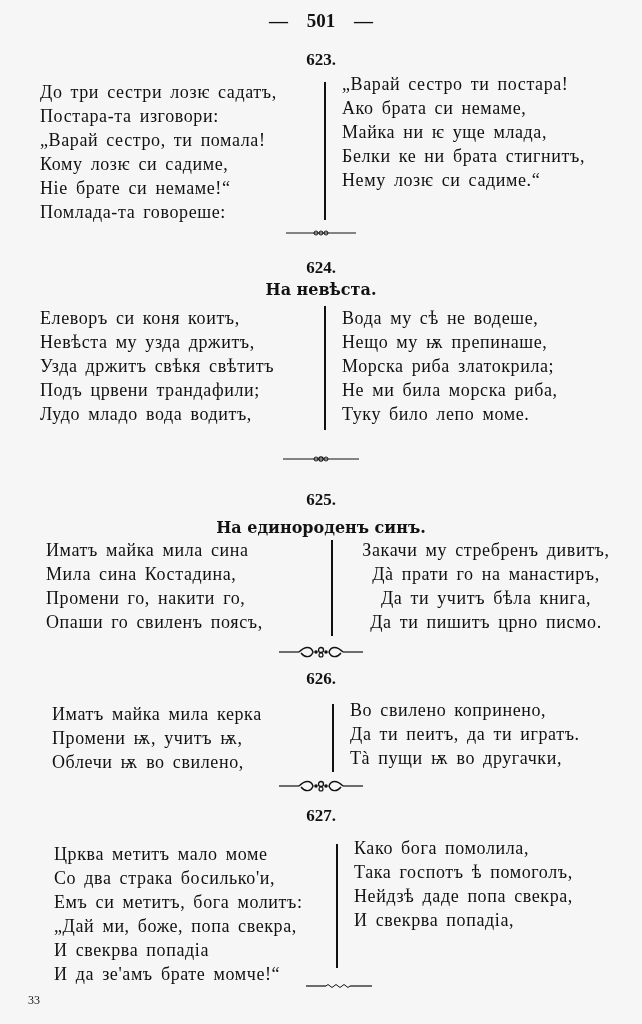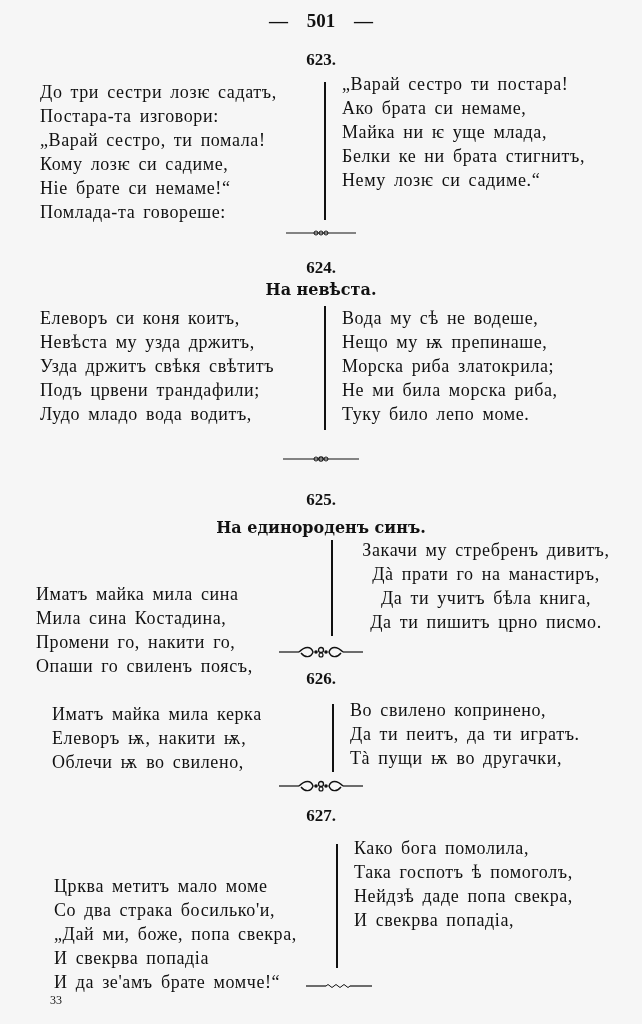--- a/index.html
+++ b/index.html
@@ -39,21 +39,21 @@
     .vline {
       position: absolute; left: 324px; top: 0;
       width: 1.5px; background: #111;
     }
     .divider {
       position: absolute; left: 0; width: 642px;
       display: flex; justify-content: center; align-items: center;
     }
     .line { display: block; margin: 0; padding: 0; }
     .footer-sig {
-      position: absolute; left: 50px; top: 993px;
+      position: absolute; left: 28px; top: 993px;
       font-size: 12px; font-family: "Liberation Serif", serif;
     }
   </style>
 </head>
 <body>
 
 <div class="page-header">
   <span class="dash">—</span>
   <span>501</span>
   <span class="dash">—</span>
@@ -120,21 +120,21 @@
     <circle cx="43" cy="5" r="2" fill="none" stroke="#111" stroke-width="1"></circle>
   </svg>
 </div>
 
 <div class="poem" style="top:478px;margin-top:12px;">
   <div class="poem-number">625.</div>
   <div class="poem-title" style="margin-top:8px;">На единороденъ синъ.</div>
 </div>
 <div class="poem" style="top:538px; height:100px;">
   <div class="vline" style="height:96px; top:2px; left:331px;"></div>
-  <div class="col col-left" style="left:36px;margin-top:44px;">
+  <div class="col col-left" style="left:46px;">
     <span class="line">Иматъ майка мила сина</span>
     <span class="line">Мила сина Костадина,</span>
     <span class="line">Промени го, накити го,</span>
     <span class="line">Опаши го свиленъ поясъ,</span>
   </div>
   <div class="col col-right" style="left:346px;text-align:center;">
     <span class="line">Закачи му стребренъ дивитъ,</span>
     <span class="line">Дà прати го на манастиръ,</span>
     <span class="line">Да ти учитъ бѣла книга,</span>
     <span class="line">Да ти пишитъ црно писмо.</span>
@@ -154,21 +154,21 @@
   </svg>
 </div>
 
 <div class="poem" style="top:669px;">
   <div class="poem-number">626.</div>
 </div>
 <div class="poem" style="top:702px; height:80px;">
   <div class="vline" style="height:68px; top:2px; left:332px;"></div>
   <div class="col col-left" style="left:52px;">
     <span class="line">Иматъ майка мила керка</span>
-    <span class="line">Елеворъ ѭ, накити ѭ,</span>
+    <span class="line">Промени ѭ, учитъ ѭ,</span>
     <span class="line">Облечи ѭ во свилено,</span>
   </div>
   <div class="col col-right" style="left:350px; top:-4px;">
     <span class="line">Во свилено копринено,</span>
     <span class="line">Да ти пеитъ, да ти игратъ.</span>
     <span class="line">Тà пущи ѭ во другачки,</span>
   </div>
 </div>
 
 <div class="divider" style="top:779px;">
@@ -182,23 +182,24 @@
     <circle cx="37" cy="7" r="1.8" fill="#111"></circle>
     <circle cx="47" cy="7" r="1.8" fill="#111"></circle>
   </svg>
 </div>
 
 <div class="poem" style="top:806px;">
   <div class="poem-number">627.</div>
 </div>
 <div class="poem" style="top:842px; height:140px;">
   <div class="vline" style="height:124px; top:2px; left:336px;"></div>
-  <div class="col col-left" style="left:54px;margin-top:32px;">
+  <div class="col col-left" style="left:54px;">
     <span class="line">Црква метитъ мало моме</span>
     <span class="line">Со два страка босилько'и,</span>
+    <span class="line">Емъ си метитъ, бога молитъ:</span>
     <span class="line">„Дай ми, боже, попа свекра,</span>
     <span class="line">И свекрва попадіа</span>
     <span class="line">И да зе'амъ брате момче!“</span>
   </div>
   <div class="col col-right" style="left:354px; top:-6px;">
     <span class="line">Како бога помолила,</span>
     <span class="line">Така госпотъ ѣ помоголъ,</span>
     <span class="line">Нейдзѣ даде попа свекра,</span>
     <span class="line">И свекрва попадіа,</span>
   </div>

